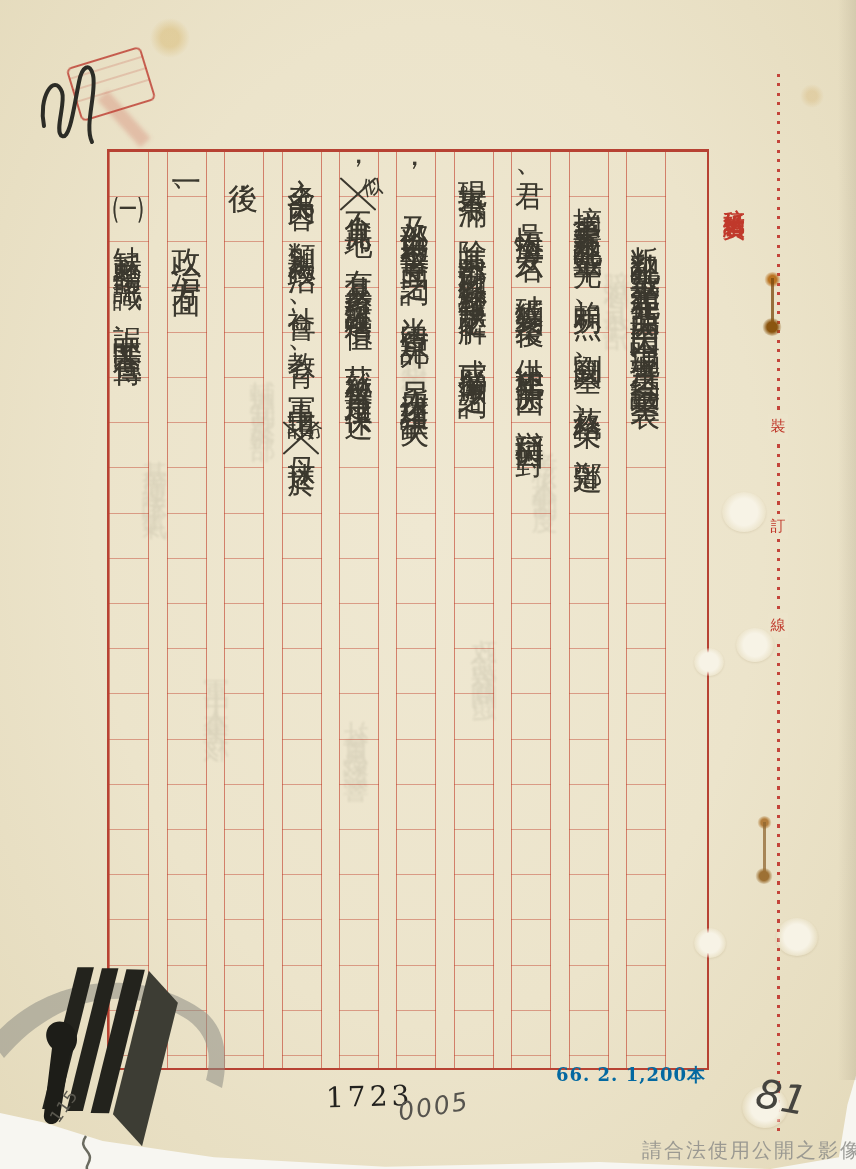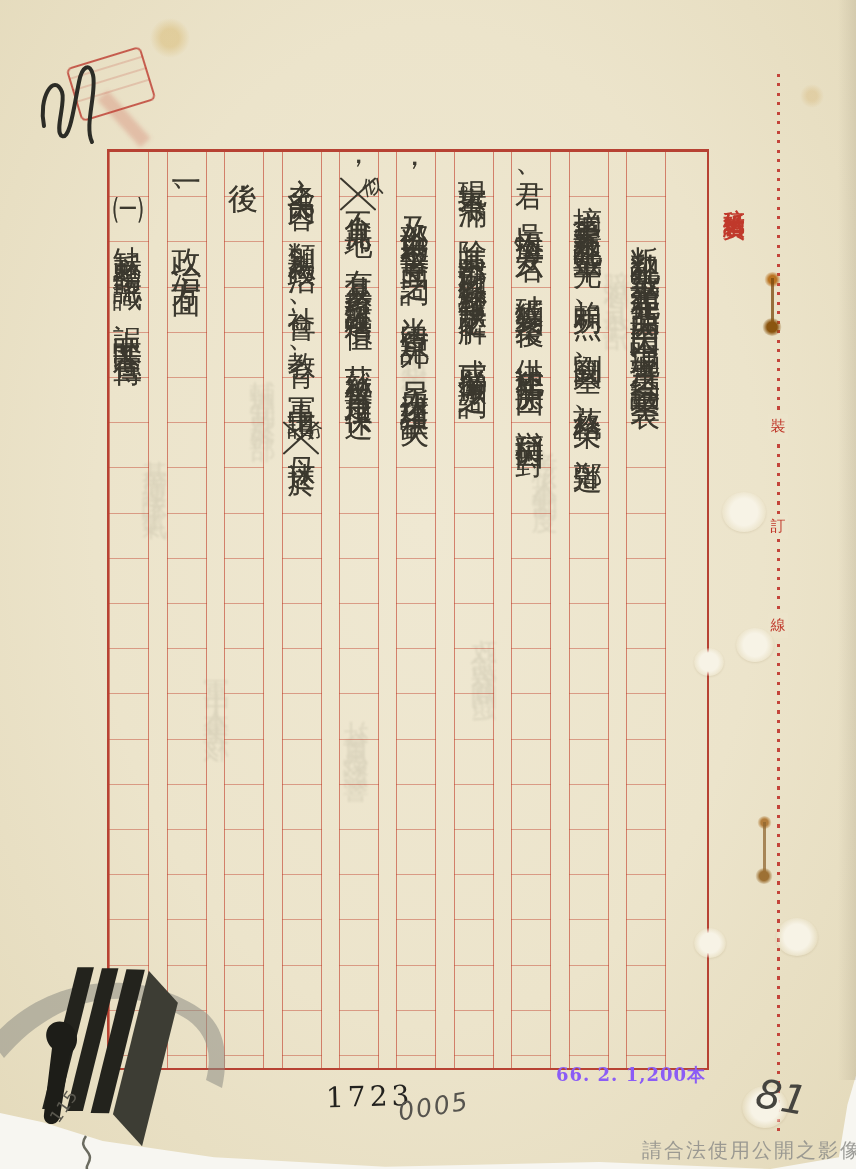--- a/index.html
+++ b/index.html
@@ -86,21 +86,21 @@
     transform:rotate(-17deg);filter:blur(.3px);
     background:
       linear-gradient(to bottom,rgba(0,0,0,0) 8px,rgba(186,48,38,.35) 9px,rgba(0,0,0,0) 10px,
         rgba(0,0,0,0) 20px,rgba(186,48,38,.35) 21px,rgba(0,0,0,0) 22px,
         rgba(0,0,0,0) 32px,rgba(186,48,38,.35) 33px,rgba(0,0,0,0) 34px);
   }
   #red-smear{position:absolute;left:92px;top:112px;width:64px;height:14px;
     background:rgba(198,62,50,.22);transform:rotate(48deg);filter:blur(2px);}
   #scribble{position:absolute;left:32px;top:48px;}
   #print-info{
-    position:absolute;left:556px;top:1063px;color:#8b5cf6;font-size:18px;font-weight:600;
+    position:absolute;left:556px;top:1063px;color:#0369a1;font-size:18px;font-weight:600;
     font-family:"DejaVu Serif","Liberation Serif",serif;letter-spacing:1px;
   }
   #stamp-number{
     position:absolute;left:326px;top:1080px;color:#23221f;font-size:28px;
     font-family:"DejaVu Serif","Liberation Serif",serif;letter-spacing:4px;transform:rotate(-1.5deg);
   }
   #pencil-serial{
     position:absolute;left:398px;top:1092px;color:#56544e;font-size:25px;font-style:italic;
     transform:rotate(-9deg);letter-spacing:2px;
   }

